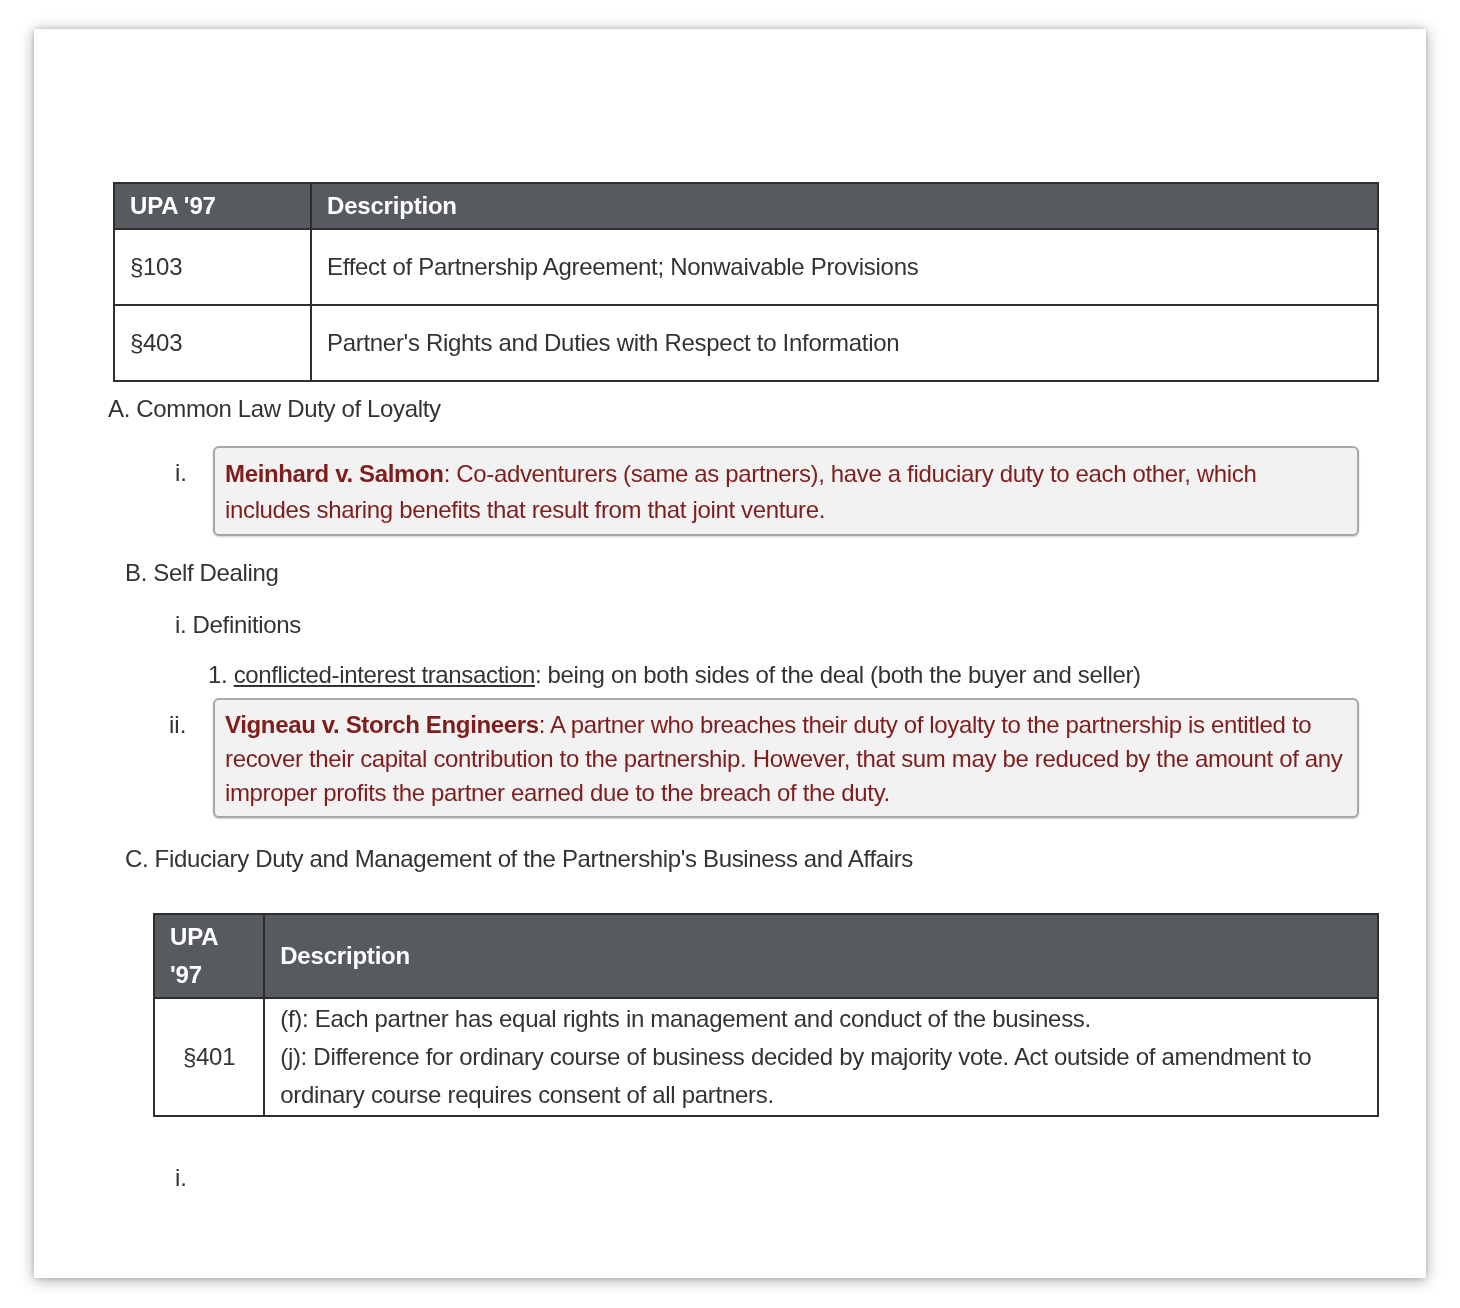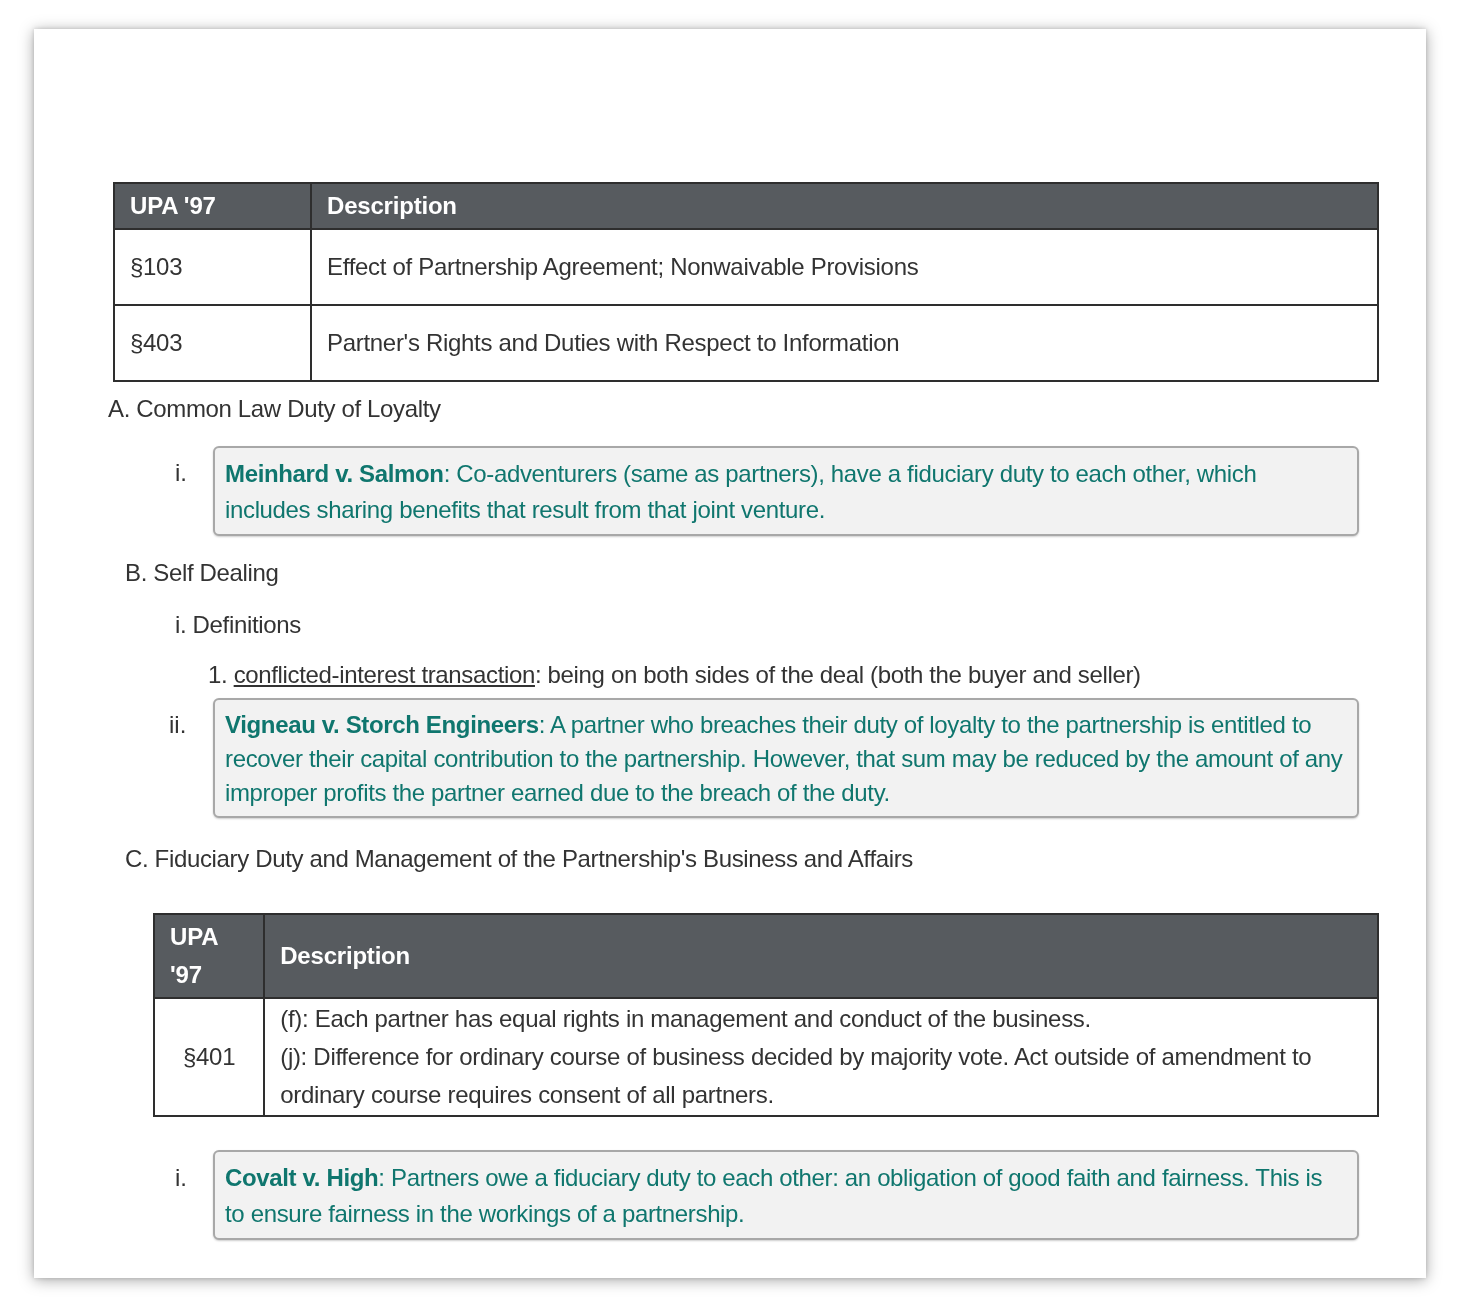--- a/index.html
+++ b/index.html
@@ -91,21 +91,21 @@
     }
     .case-box {
       position: absolute;
       left: 179px;
       width: 1122px;
       background: #f2f2f2;
       border: 2px solid #a8a8a8;
       border-radius: 6px;
       box-shadow: 0 1px 2px rgba(0,0,0,0.2);
       font-size: 24px;
-      color: #0f766e;
+      color: #7f1d1d;
       padding: 8px 10px 6px 10px;
       line-height: 36px;
       letter-spacing: -0.35px;
     }
     .case-box .case-name { font-weight: bold; }
     .defn-term { text-decoration: underline; }
   </style>
 </head>
 <body>
 
@@ -167,17 +167,14 @@
         <td class="sec">§401</td>
         <td>
           <div>(f): Each partner has equal rights in management and conduct of the business.</div>
           <div>(j): Difference for ordinary course of business decided by majority vote. Act outside of amendment to ordinary course requires consent of all partners.</div>
         </td>
       </tr>
     </tbody>
   </table>
 
   <div class="abs marker" style="left:141px; top:1135px;">i.</div>
-  <div class="case-box" style="top:1121px;">
-    <span class="case-name">Covalt v. High</span><span>: Partners owe a fiduciary duty to each other: an obligation of good faith and fairness. This is to ensure fairness in the workings of a partnership.</span>
-  </div>
 
 </div>
 
 </body></html>

